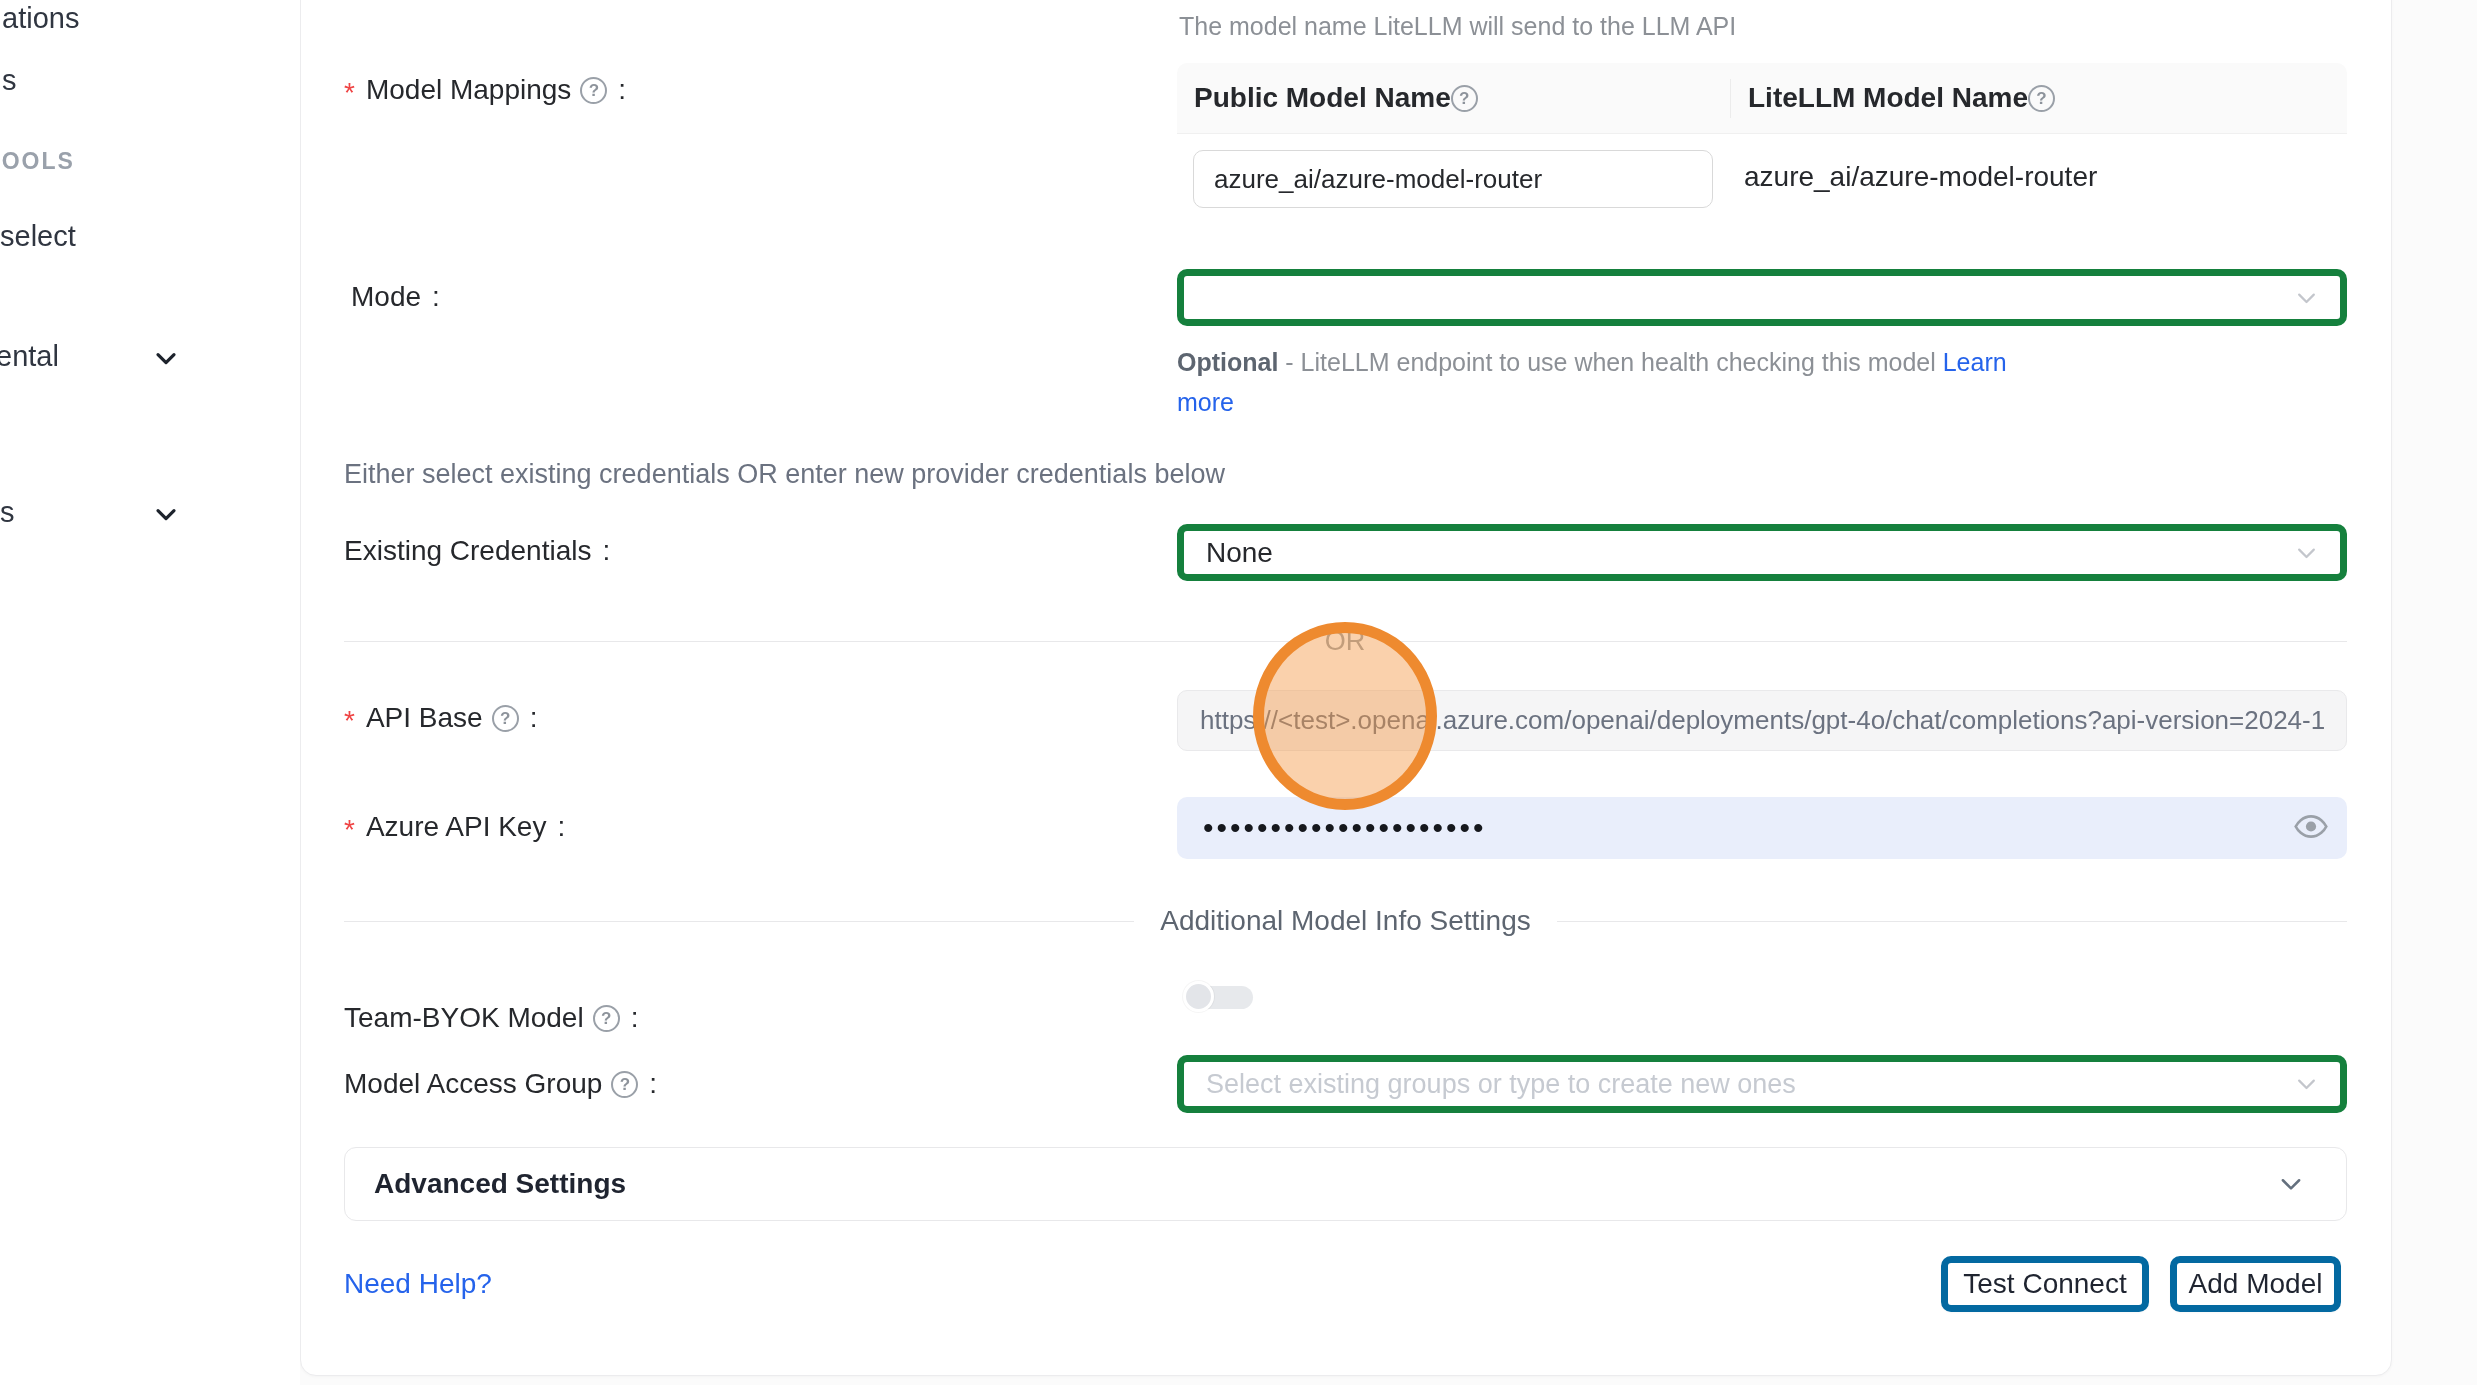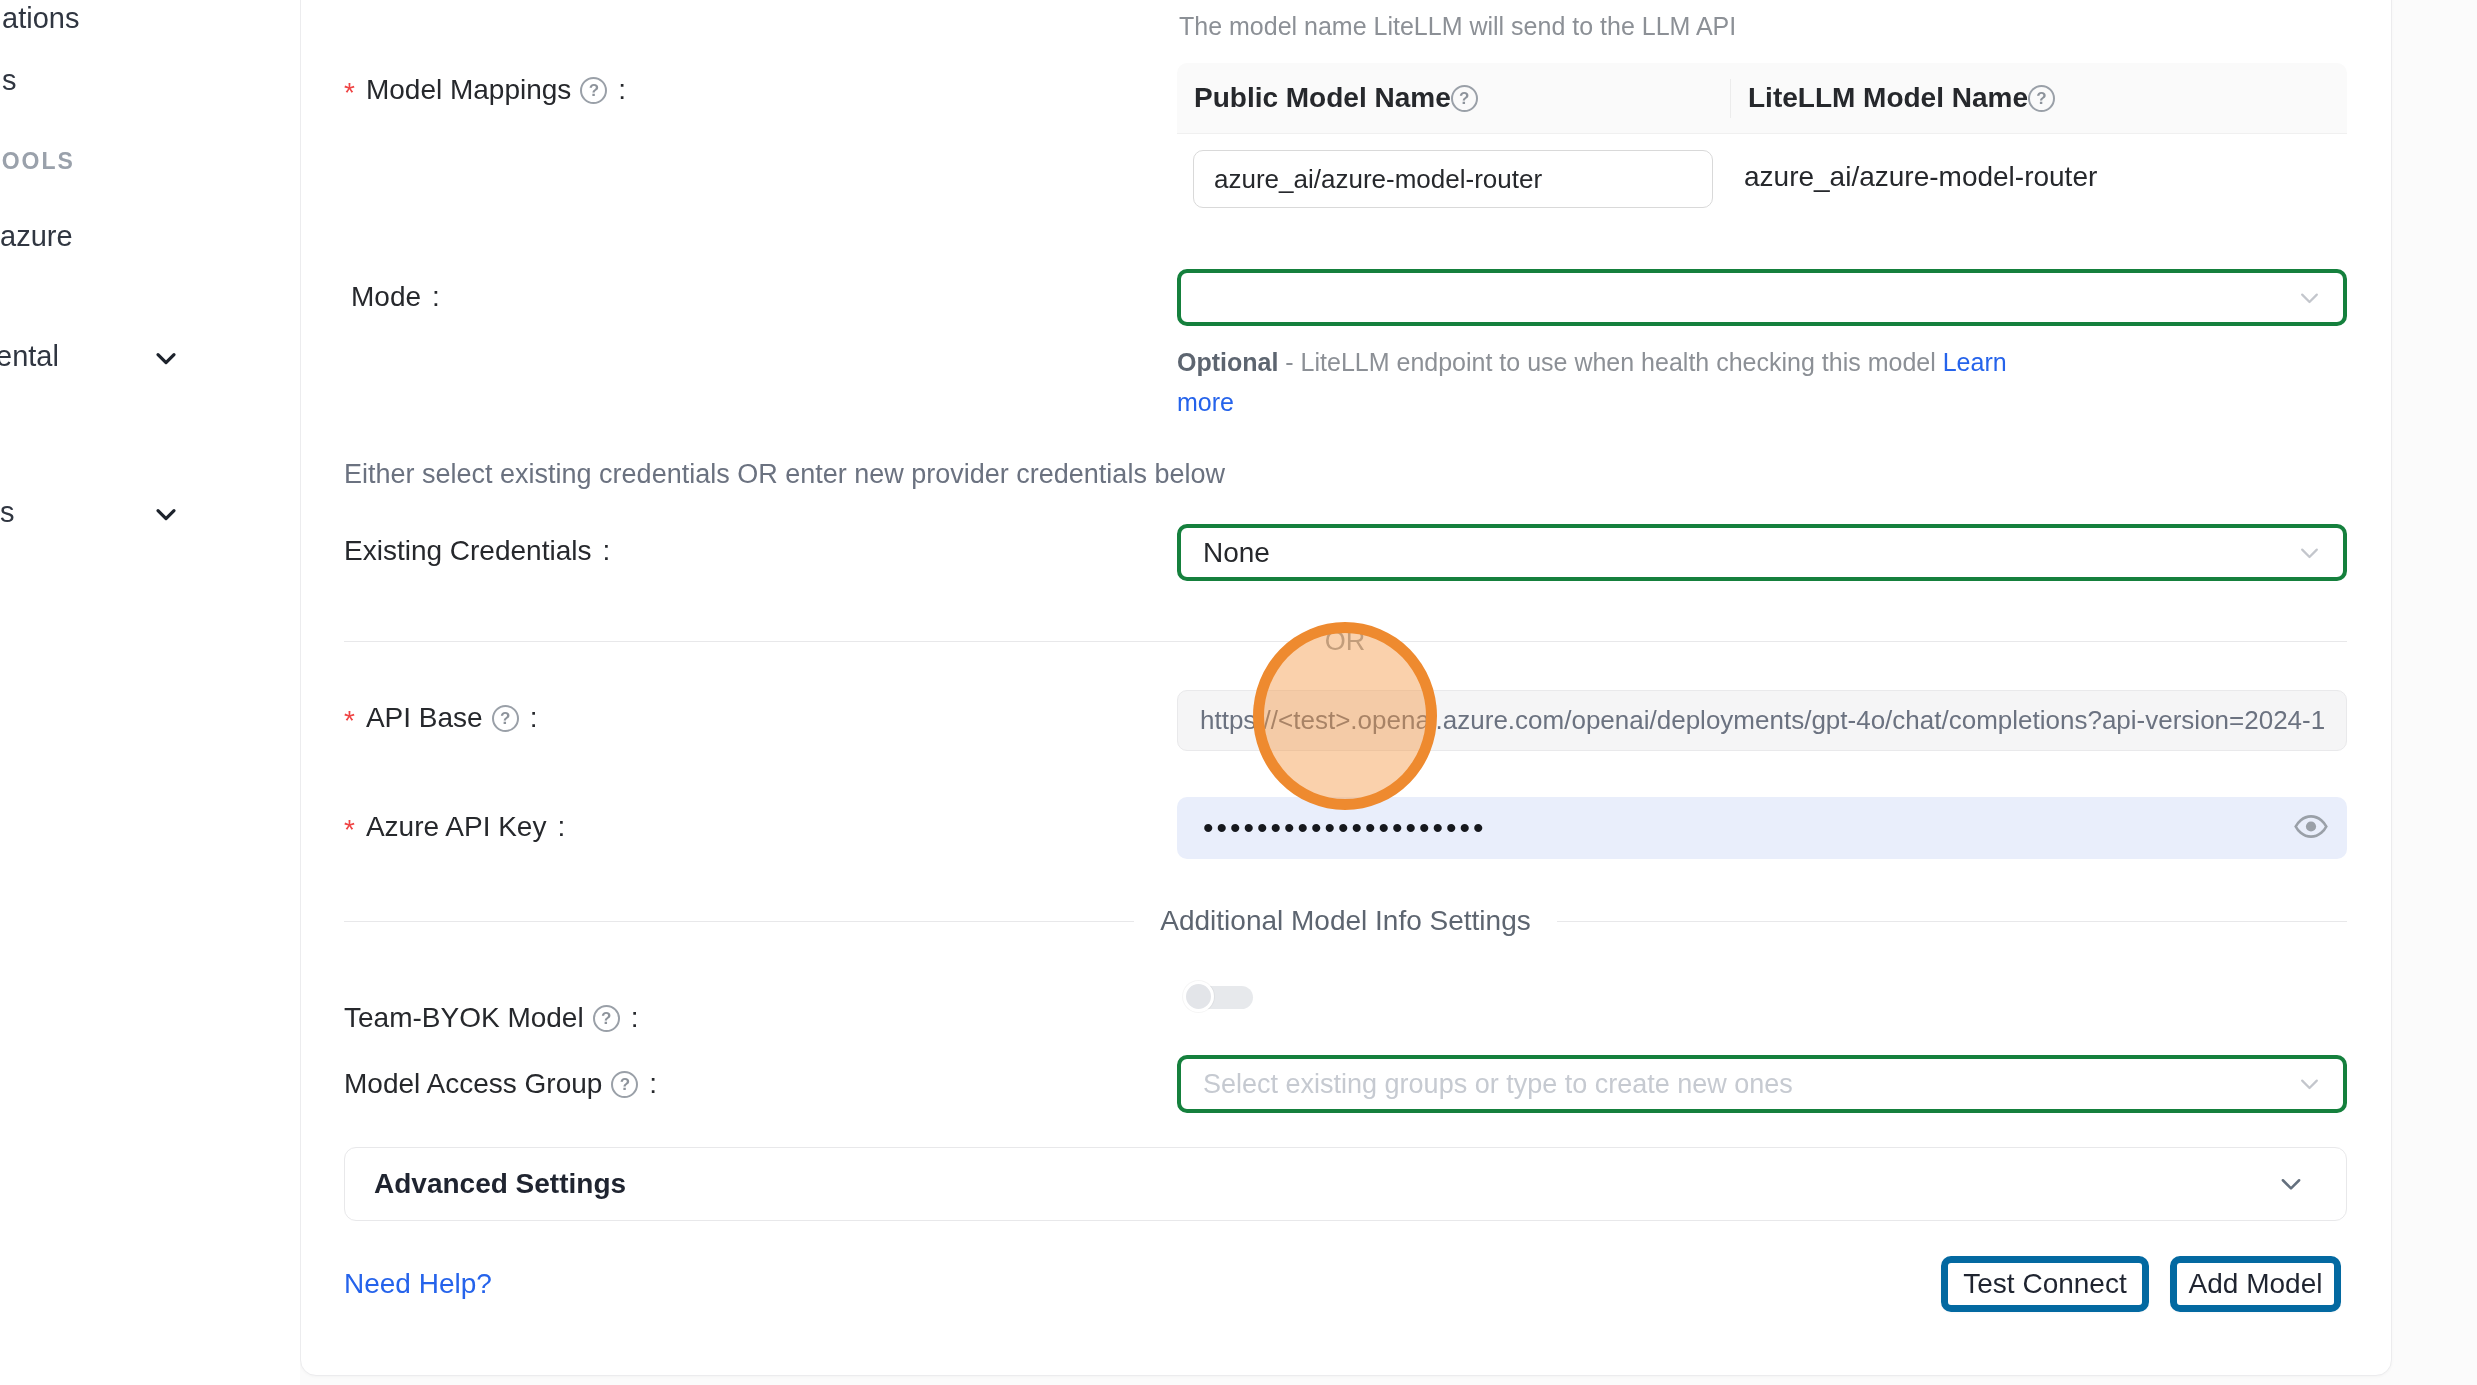--- a/index.html
+++ b/index.html
@@ -32,21 +32,21 @@
   .req { color:#ef4444; font-size:28px; margin-right:2px; transform:translateY(3px); }
   .colon { color:#26282c; margin-left:2px; }
   .help-ic {
     display:inline-flex; align-items:center; justify-content:center;
     width:27px; height:27px; border:2px solid #9aa0a8; border-radius:50%;
     color:#8d939b; font-size:17px; font-weight:700; line-height:1; cursor:pointer;
   }
 
   
   .select {
-    position:absolute; background:#fff; border:4px solid #15803d; border-radius:10px;
+    position:absolute; background:#fff; border:7px solid #15803d; border-radius:10px;
     display:flex; align-items:center; font-size:28px; color:#26282c;
     padding:0 60px 0 22px; cursor:pointer;
   }
   .select .chev { position:absolute; right:20px; top:50%; transform:translateY(-50%); display:flex; }
   .placeholder { color:#c6cad1; font-size:27px; white-space:nowrap; overflow:hidden; }
 
   .text-input {
     border:1px solid #d9d9d9; border-radius:10px; background:#fff;
     font-family:"Liberation Sans", sans-serif; font-size:26px; color:#26282c;
     padding:0 20px; outline:none; width:100%; height:100%;
@@ -126,21 +126,21 @@
 </style>
 </head>
 <body>
 
 <div id="card" class="abs"></div>
 
 <div id="sidebar" class="abs">
   <div class="side-item" style="left:2px; top:0;">ations</div>
   <div class="side-item" style="left:2px; top:62px;">s</div>
   <div class="side-section" style="left:-14px; top:148px;">TOOLS</div>
-  <div class="side-item" style="left:0; top:218px;">azure</div>
+  <div class="side-item" style="left:0; top:218px;">select</div>
   <div class="side-item" style="left:-4px; top:338px;">ental</div>
   <span class="side-chev" style="left:150px; top:342px;">
     <svg width="32" height="32" viewBox="0 0 24 24">
         <path d="M6 9.5l6 6 6-6" fill="none" stroke="#1d232c" stroke-width="2.4" stroke-linecap="round" stroke-linejoin="round"></path>
       </svg>
   </span>
   <div class="side-item" style="left:0; top:494px;">s</div>
   <span class="side-chev" style="left:150px; top:498px;">
     <svg width="32" height="32" viewBox="0 0 24 24">
         <path d="M6 9.5l6 6 6-6" fill="none" stroke="#1d232c" stroke-width="2.4" stroke-linecap="round" stroke-linejoin="round"></path>

